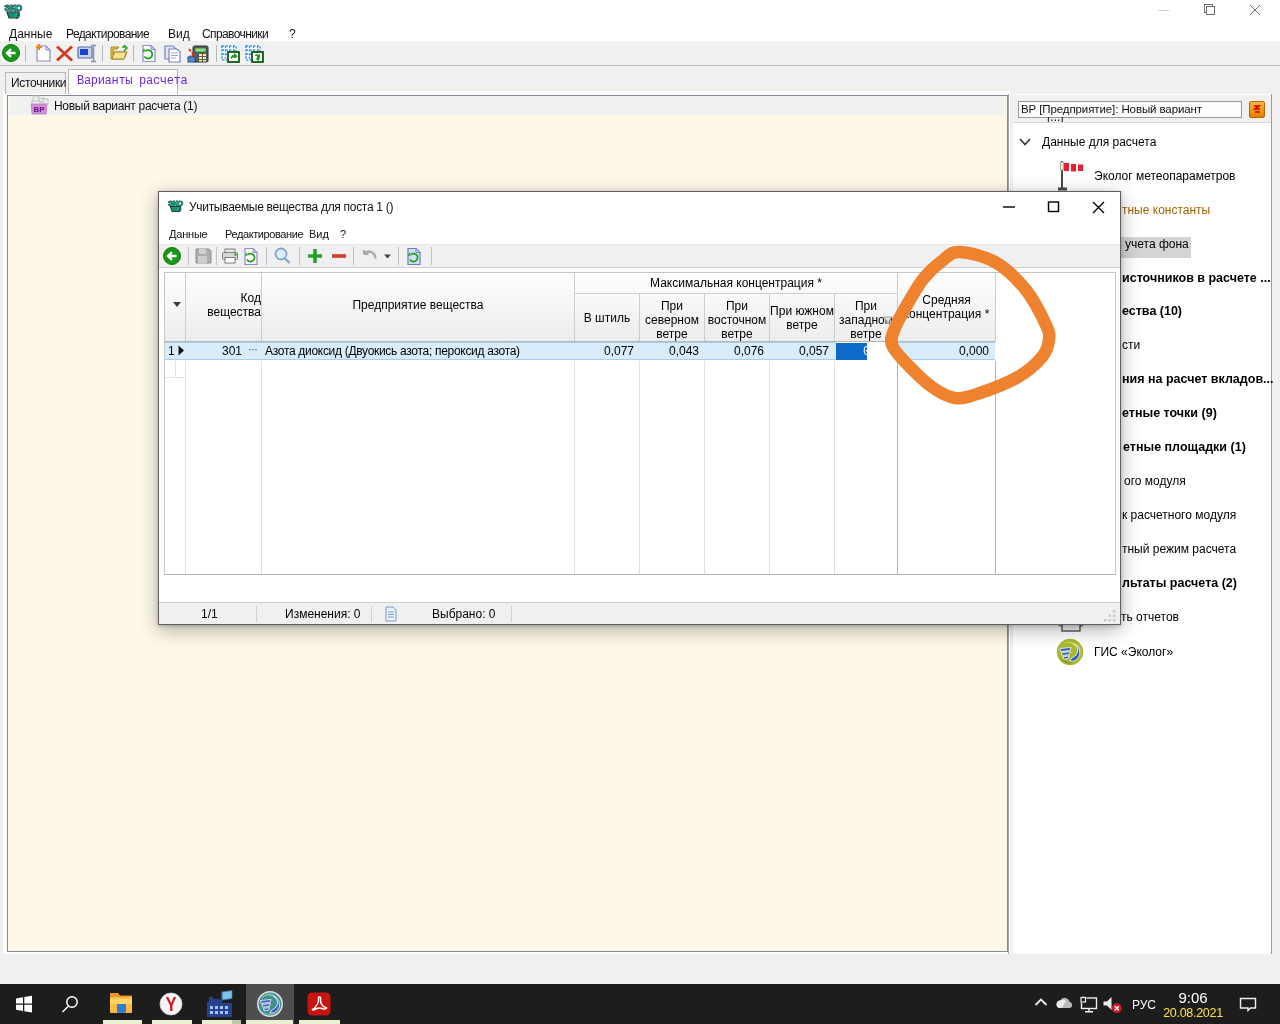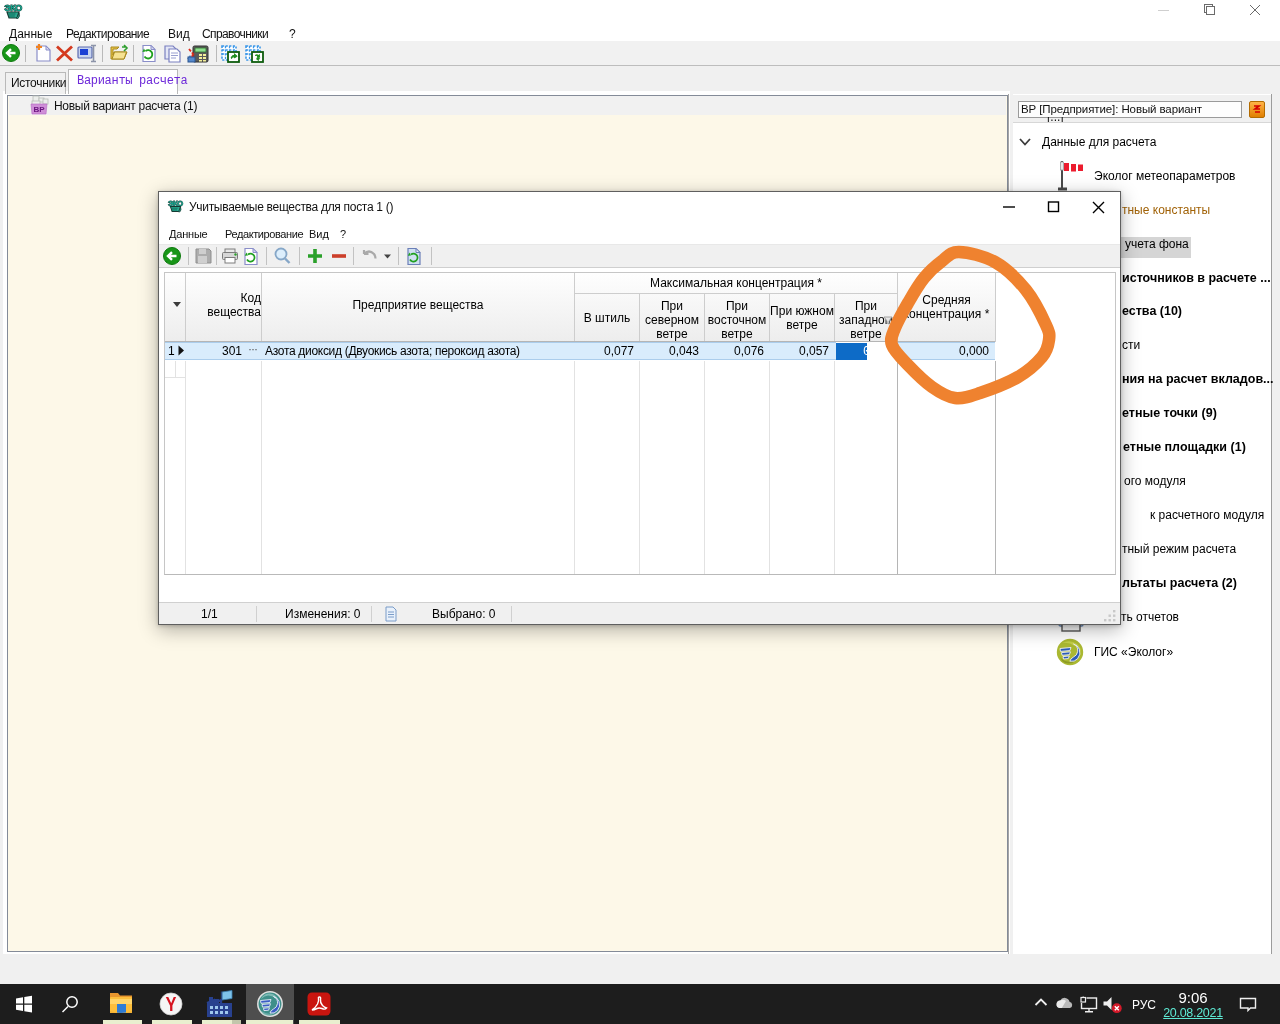--- a/index.html
+++ b/index.html
@@ -155,21 +155,21 @@
   <div class="abs txt" style="left:1122px;top:203px;color:#a16207;">тные константы</div>
   <div class="abs" style="left:1080px;top:237px;width:111px;height:21px;background:#d5d5d5;"></div>
   <div class="abs txt" style="left:1125px;top:237px;color:#000;">учета фона</div>
   <div class="abs txt" style="left:1122px;top:271px;color:#000;font-weight:bold;font-size:12.5px;">источников в расчете ...</div>
   <div class="abs txt" style="left:1122px;top:304px;color:#000;font-weight:bold;font-size:12.5px;">ества (10)</div>
   <div class="abs txt" style="left:1122px;top:338px;color:#000;">сти</div>
   <div class="abs txt" style="left:1122px;top:372px;color:#000;font-weight:bold;font-size:12.5px;">ния на расчет вкладов...</div>
   <div class="abs txt" style="left:1122px;top:406px;color:#000;font-weight:bold;font-size:12.5px;">етные точки (9)</div>
   <div class="abs txt" style="left:1123px;top:440px;color:#000;font-weight:bold;font-size:12.5px;">етные площадки (1)</div>
   <div class="abs txt" style="left:1124px;top:474px;color:#000;">ого модуля</div>
-  <div class="abs txt" style="left:1122px;top:508px;color:#000;padding-left:28px;">к расчетного модуля</div>
+  <div class="abs txt" style="left:1122px;top:508px;color:#000;">к расчетного модуля</div>
   <div class="abs txt" style="left:1122px;top:542px;color:#000;">тный режим расчета</div>
   <div class="abs txt" style="left:1122px;top:576px;color:#000;font-weight:bold;font-size:12.5px;">льтаты расчета (2)</div>
   <div class="abs txt" style="left:1121px;top:610px;color:#000;">ть отчетов</div>
   <svg class="abs" style="left:1058px;top:607px;width:26px;height:26px;z-index:5;" viewBox="0 0 26 26">
     <rect x="1" y="7" width="24" height="12" rx="1.5" fill="#dfe8f2" stroke="#6a8cb8" stroke-width="1.4"></rect>
     <rect x="4" y="13" width="18" height="11" fill="#f4f4f4" stroke="#555" stroke-width="1.4"></rect>
     <rect x="5" y="1" width="16" height="7" fill="#fff" stroke="#555" stroke-width="1.2"></rect>
     <circle cx="20" cy="10" r="1.3" fill="#2ea02e"></circle>
   </svg>
   <svg class="abs" style="left:1056px;top:638px;width:28px;height:28px;" viewBox="0 0 28 28">
@@ -417,21 +417,21 @@
     <rect x="2" y="1.5" width="4.5" height="4.5" fill="none" stroke="#eee" stroke-width="1.2"></rect>
     <path d="M4.2 1.5 v-1" stroke="#eee" stroke-width="1.2"></path>
   </svg>
   <svg class="abs" style="left:1102px;top:12px;width:21px;height:18px;" viewBox="0 0 21 18">
     <path d="M1.5 5.5 h3.5 l4.5 -4.5 v13 l-4.5 -4.5 h-3.5 z" fill="#eee"></path>
     <circle cx="14.8" cy="12.2" r="4.9" fill="#d41a2a"></circle>
     <path d="M12.8 10.2 l4 4 M16.8 10.2 l-4 4" stroke="#fff" stroke-width="1.4"></path>
   </svg>
   <div class="abs txt" style="left:1132px;top:14px;color:#fff;font-size:12px;">РУС</div>
   <div class="abs" style="left:1155px;top:5px;width:76px;text-align:center;color:#fff;font-size:15px;">9:06</div>
-  <div class="abs" style="left:1155px;top:22px;width:76px;text-align:center;color:#5eead4;font-size:12.5px;letter-spacing:-0.3px;text-decoration:underline;">20.08.2021</div>
+  <div class="abs" style="left:1155px;top:22px;width:76px;text-align:center;color:#fde047;font-size:12.5px;letter-spacing:-0.3px;">20.08.2021</div>
   <svg class="abs" style="left:1239px;top:13px;width:18px;height:15px;" viewBox="0 0 18 15">
     <path d="M1.5 1.5 h15 v9.5 h-5 l-2.5 2.5 v-2.5 h-7.5 z" fill="none" stroke="#eee" stroke-width="1.4"></path>
   </svg>
 
   <div class="abs" style="left:103px;top:36px;width:39px;height:4px;background:#e9efcf;"></div>
   <div class="abs" style="left:152px;top:36px;width:40px;height:4px;background:#e9efcf;"></div>
   <div class="abs" style="left:202px;top:36px;width:30px;height:4px;background:#e9efcf;"></div>
   <div class="abs" style="left:232px;top:36px;width:9px;height:4px;background:#c2c6ab;"></div>
   <div class="abs" style="left:246px;top:36px;width:47px;height:4px;background:#e9efcf;"></div>
   <div class="abs" style="left:299px;top:36px;width:41px;height:4px;background:#e9efcf;"></div>

